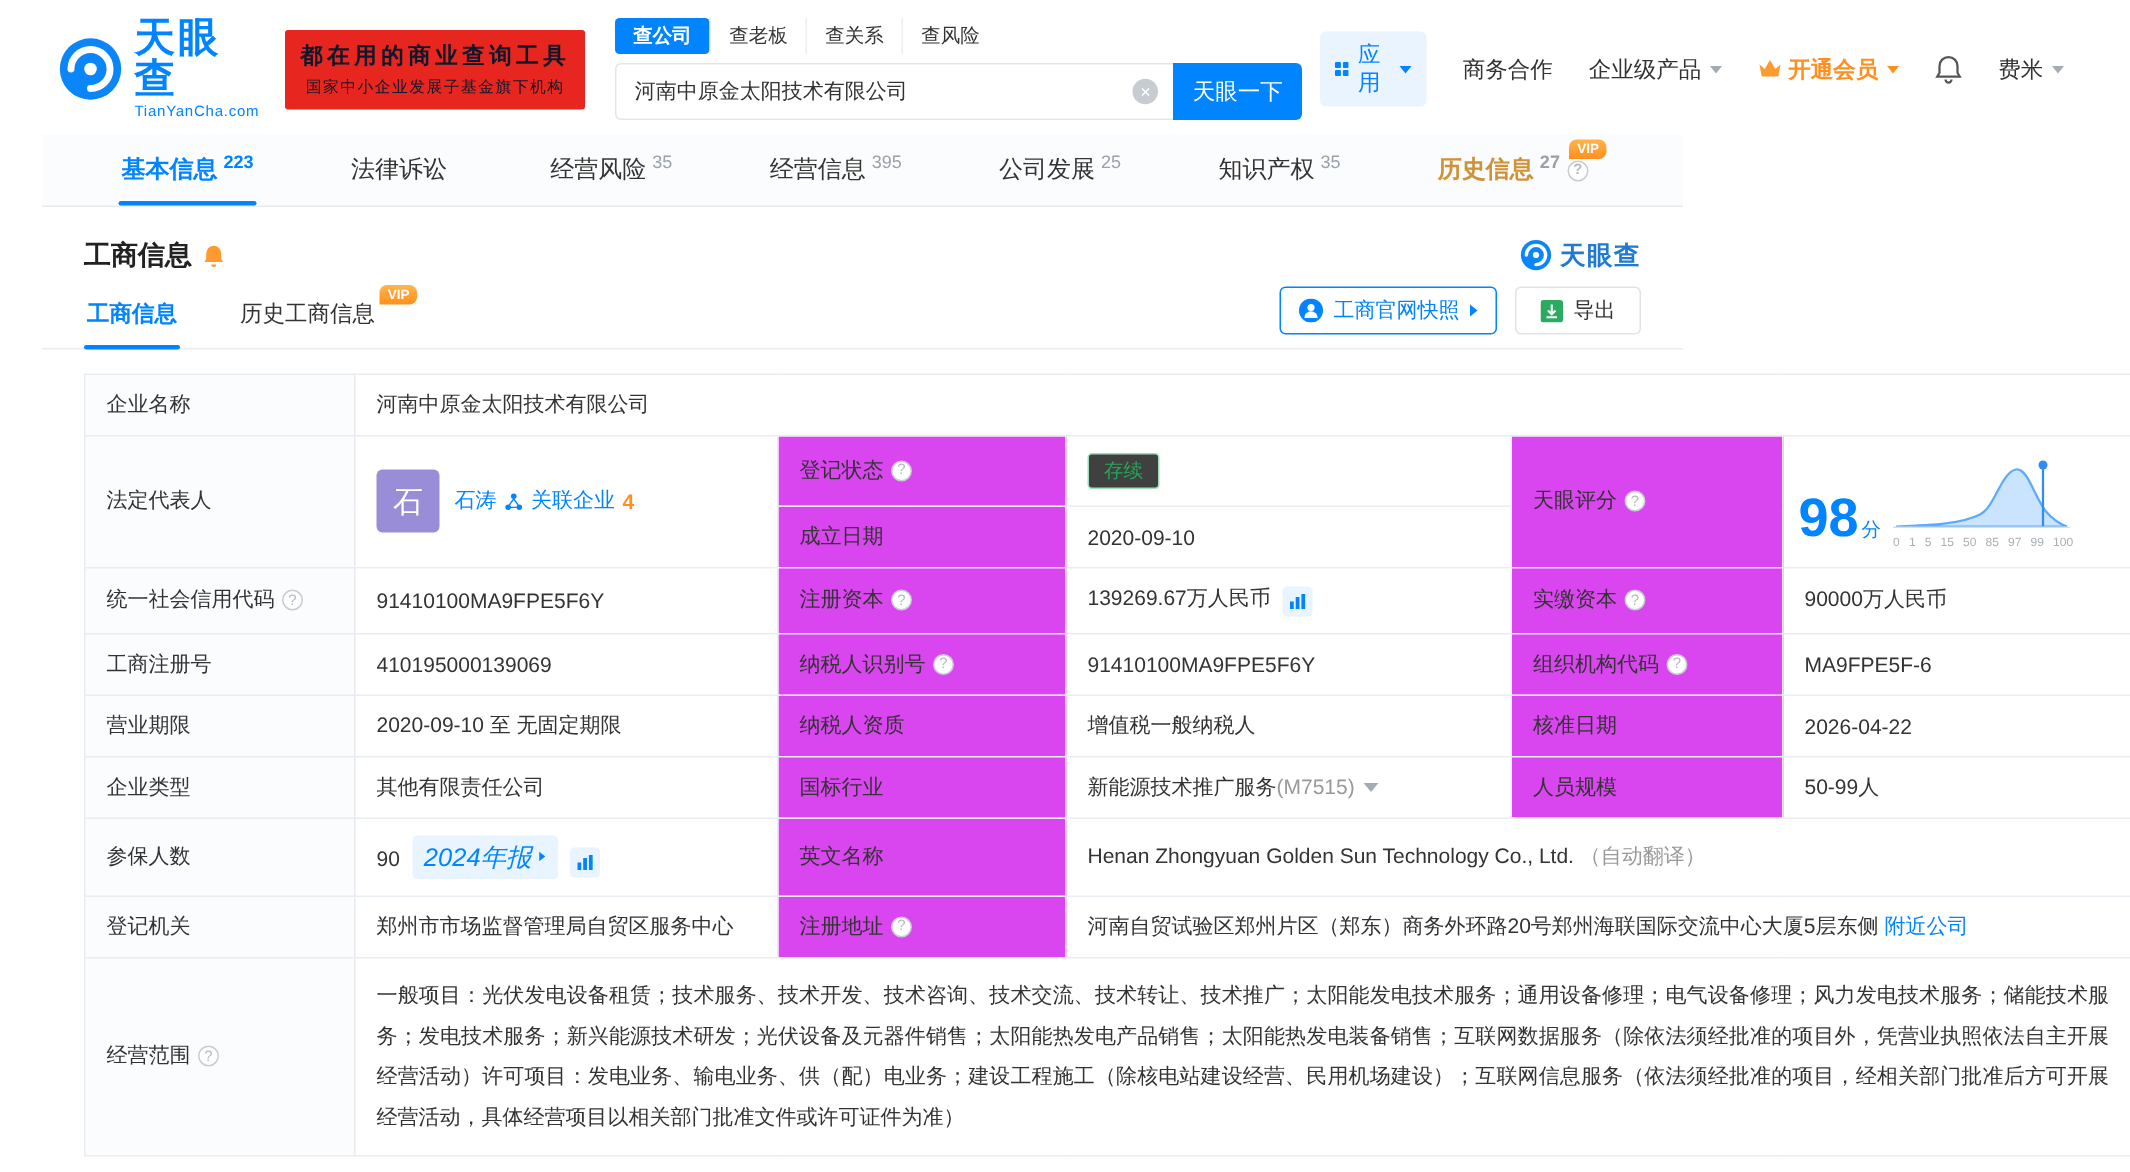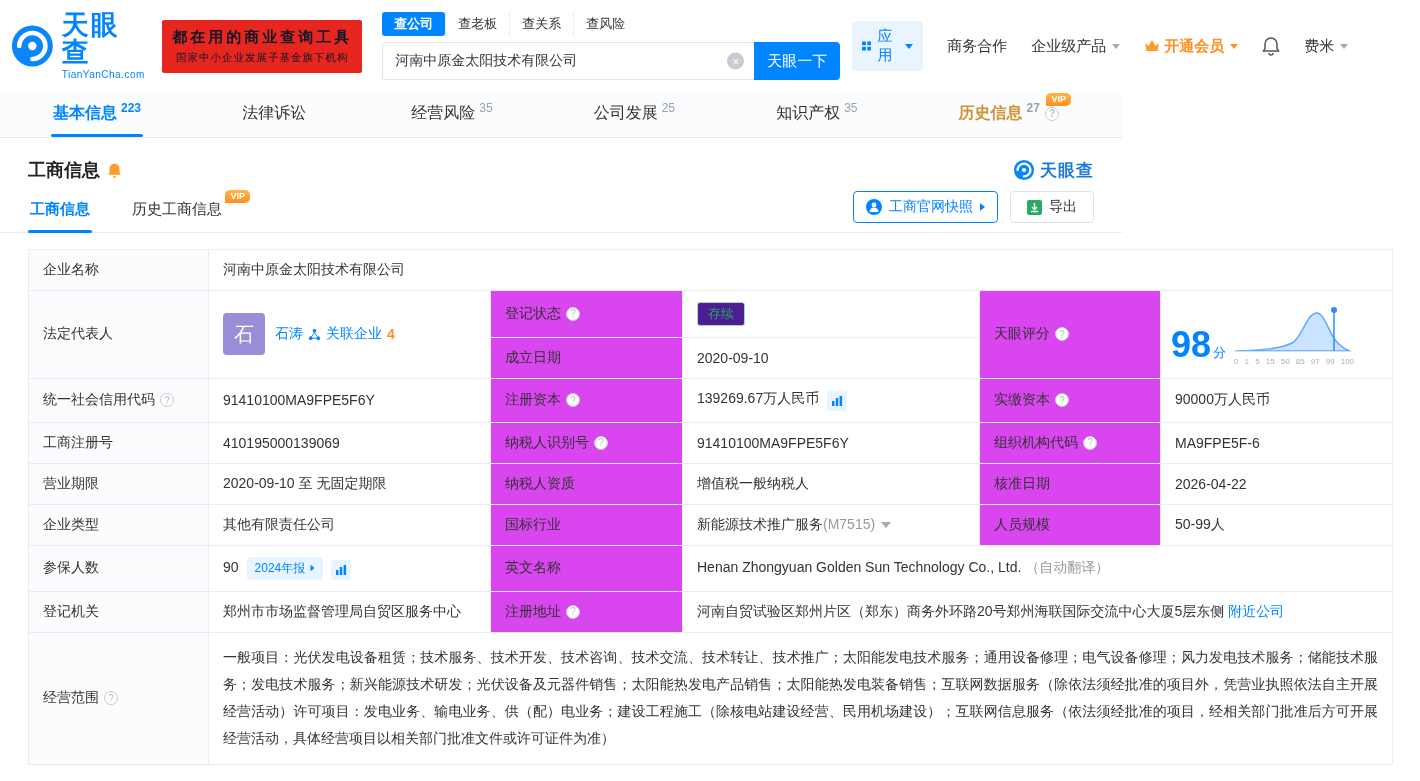--- a/index.html
+++ b/index.html
@@ -1,18 +1,18 @@
 <!DOCTYPE html>
 <html><head>
 <meta charset="utf-8">
 <style>
   * { box-sizing: border-box; }
   html,body { margin:0; padding:0; background:#fff; }
   body { font-family:"Liberation Sans","DejaVu Sans",sans-serif; color:#333; }
-  .page { width:1122px; min-height:781px; background:#fff; }
+  .page { width:1122px; min-height:781px; background:#fff;padding-left:28px; }
   a { text-decoration:none; }
 
   
   .topbar { display:flex; align-items:center; padding:12px 20px 10px 10px; gap:12px; }
   .logo { display:flex; align-items:center; gap:7px; cursor:pointer; }
   .logo-text .cn { font-size:27px; font-weight:700; color:#0084ff; letter-spacing:2px; line-height:1; }
   .logo-text .en { font-size:10px; color:#0084ff; margin-top:3px; letter-spacing:.5px; }
   .banner { background:#e7261f; color:#0f172a; padding:8px 10px; text-align:center; border-radius:2px; margin-left:4px; }
   .banner .l1 { font-size:15px; font-weight:700; letter-spacing:3px; white-space:nowrap; }
   .banner .l2 { font-size:10.5px; letter-spacing:1px; margin-top:4px; white-space:nowrap; }
@@ -69,30 +69,30 @@
   .export-btn { display:flex; align-items:center; gap:7px; border:1px solid #dfe3e8; background:#fff; color:#333; border-radius:4px; padding:6px 16px; font-size:14px; cursor:pointer; font-family:inherit; }
 
   
   .info-table { width:1364px; margin:16px 28px 18px; border-collapse:collapse; font-size:14px; table-layout:fixed; }
   .info-table td { border:1px solid #e9edf1; padding:11px 14px; vertical-align:middle; color:#333; word-break:break-all; }
   td.lbl { background:#fafcfe; }
   td.lbl.tint { background:#d946ef; }
   td.lbl .lbl-inner { display:flex; align-items:center; }
   .muted { color:#999; }
   .blue-link { color:#0084ff; cursor:pointer; }
-  .status-badge { display:inline-block; color:#23a757; background:#4c1d95; border:1px solid #9fdcbc; padding:1px 10px; border-radius:3px; font-size:13px; line-height:1.5; }
+  .status-badge { display:inline-block; color:#23a757; background:#404040; border:1px solid #9fdcbc; padding:1px 10px; border-radius:3px; font-size:13px; line-height:1.5; }
 
   .rep { display:flex; align-items:center; gap:10px; }
   .avatar { width:42px; height:42px; border-radius:4px; background:#988dd6; color:#fff; font-size:20px; display:flex; align-items:center; justify-content:center; cursor:pointer; flex:0 0 auto; }
   .rep-line { display:flex; align-items:center; gap:5px; flex-wrap:nowrap; }
   .rep-name { color:#0084ff; cursor:pointer; }
   .rel-count { color:#ff8f1f; font-weight:600; }
 
   .cap-icon { width:20px; height:20px; background:#e8f4ff; border-radius:3px; display:inline-flex; align-items:center; justify-content:center; margin-left:8px; vertical-align:-4px; cursor:pointer; }
-  .report-badge { background:#e8f4ff; color:#0084ff; font-size:12px; padding:3px 8px; border-radius:3px; display:inline-flex; align-items:center; gap:5px; margin-left:8px; cursor:pointer; }
+  .report-badge { background:#e8f4ff; color:#0084ff; font-size:17px; padding:3px 8px; border-radius:3px; display:inline-flex; align-items:center; gap:5px; margin-left:8px; cursor:pointer;font-style:italic; }
   .report-badge .tri-r { border-left-color:#0084ff; transform:scale(.8); }
 
   .ind-caret { width:0; height:0; border-left:5px solid transparent; border-right:5px solid transparent; border-top:6px solid #a5abb2; display:inline-block; margin-left:6px; vertical-align:1px; }
 
   .score-cell { padding:6px 10px !important; }
   .score-wrap { display:flex; align-items:flex-end; gap:8px; }
   .score-num { color:#0084ff; white-space:nowrap; }
   .score-num .n { font-size:36px; font-weight:700; }
   .score-num .u { font-size:13px; margin-left:2px; }
   .score-chart { width:120px; }
@@ -184,20 +184,24 @@
     </div>
     <div class="mtab">
       <span>法律诉讼</span>
       <span class="mtab-count"></span>
     </div>
     <div class="mtab">
       <span>经营风险</span>
       <span class="mtab-count">35</span>
     </div>
     <div class="mtab">
+      <span>经营信息</span>
+      <span class="mtab-count">395</span>
+    </div>
+    <div class="mtab">
       <span>公司发展</span>
       <span class="mtab-count">25</span>
     </div>
     <div class="mtab">
       <span>知识产权</span>
       <span class="mtab-count">35</span>
     </div>
     <div class="mtab gold">
       <span class="vip-tag">VIP</span>
       <span>历史信息</span>

